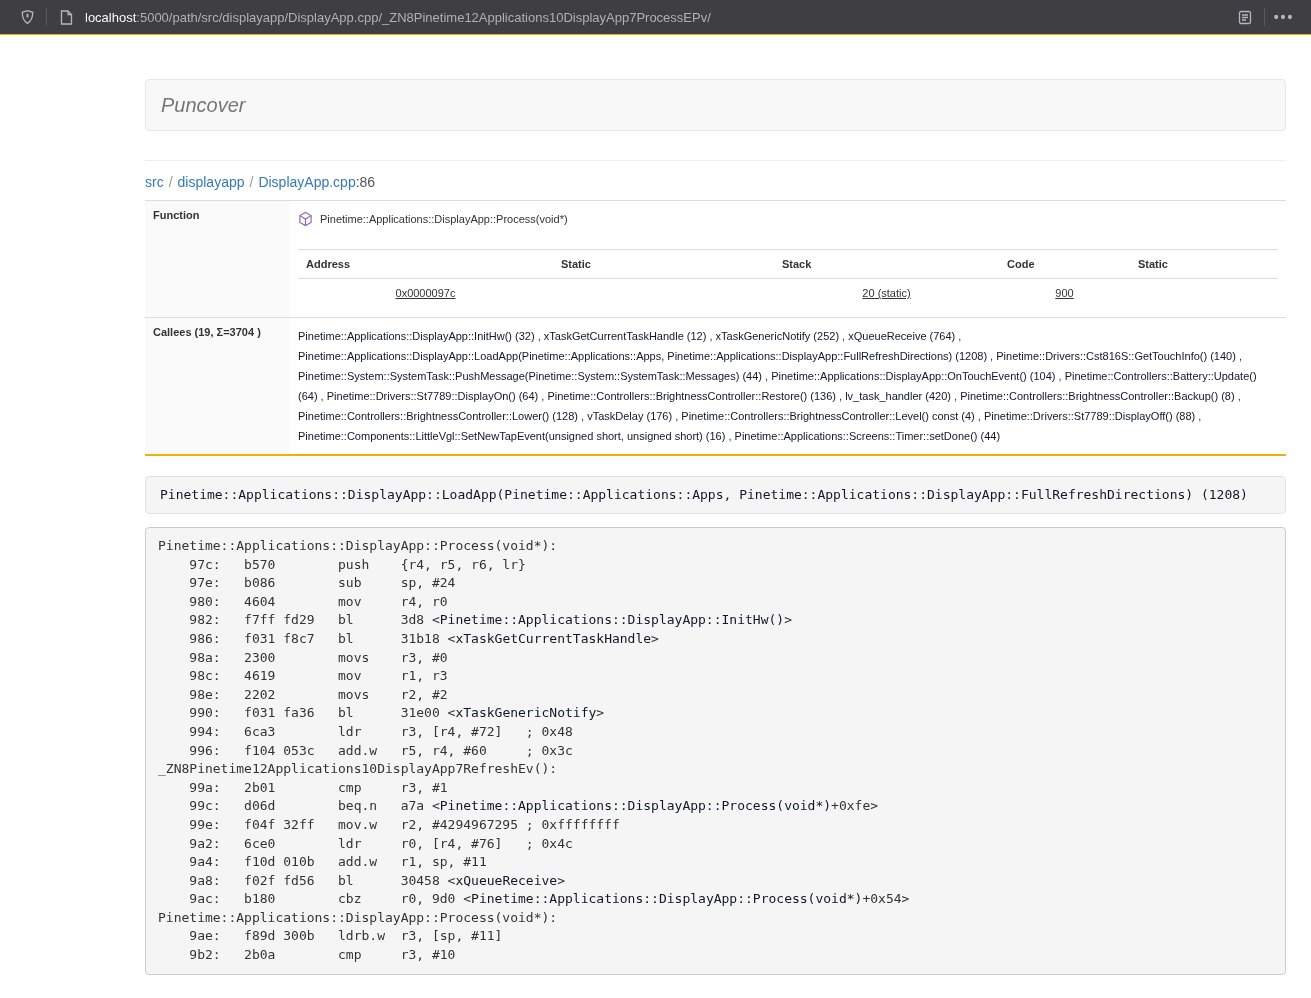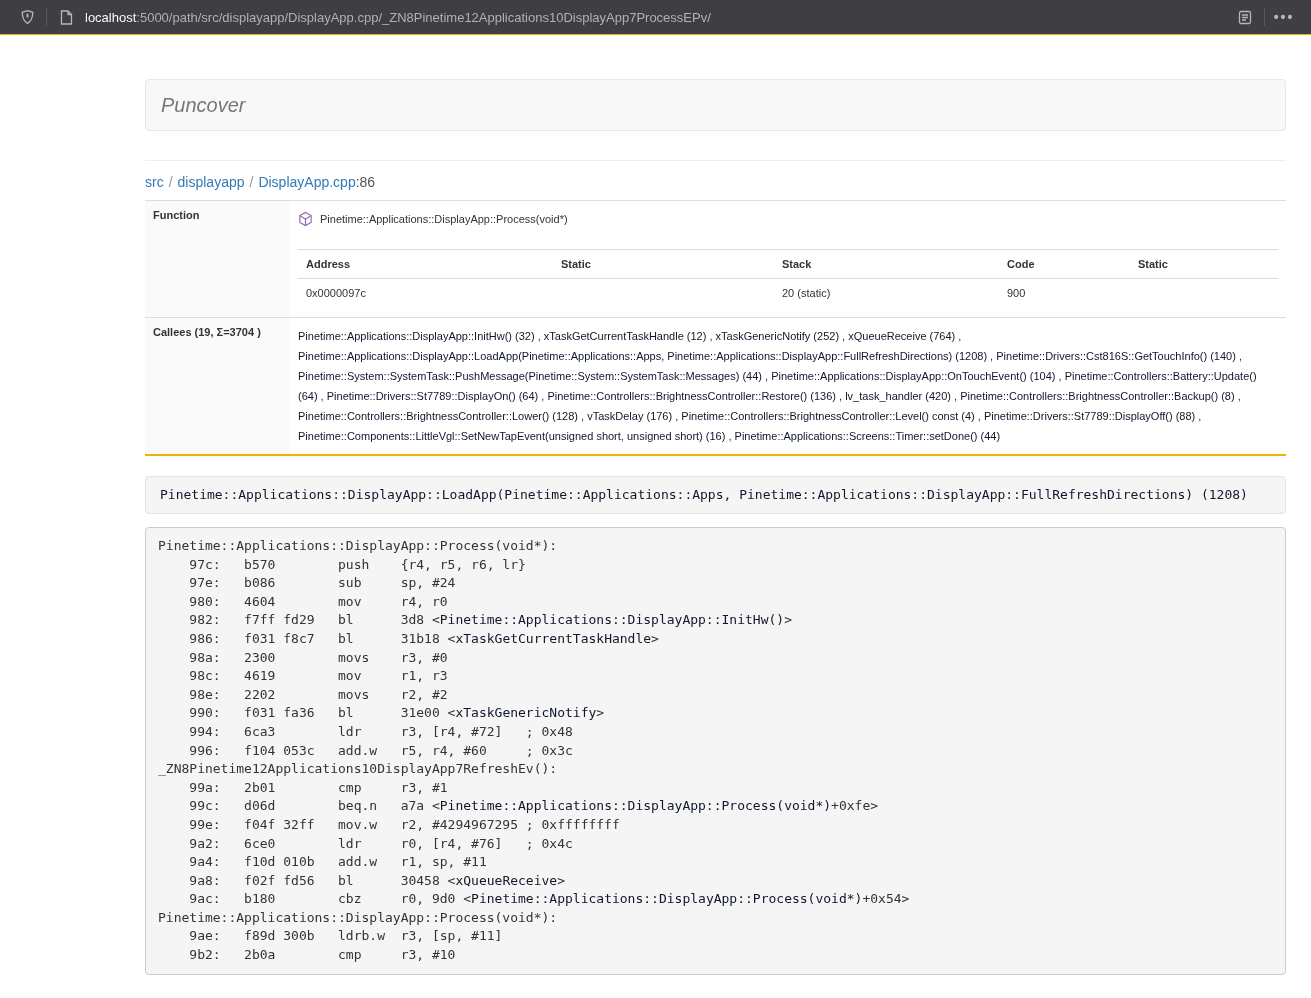--- a/index.html
+++ b/index.html
@@ -36,21 +36,21 @@
   table.fn-table td.row-value { padding:8px; border-top:1px solid #ddd; vertical-align:top; line-height:20px; }
   table.fn-table td.stats-wrap { padding:12px 8px 8px 8px; border-top:none; }
   table.fn-table tr.last th, table.fn-table tr.last td { border-bottom:2px solid #eab308; }
 
   .fn-name { display:flex; align-items:center; gap:7px; }
   .pkg-icon { flex:0 0 auto; display:inline-flex; }
 
   table.stats { width:100%; border-collapse:collapse; }
   table.stats th { text-align:left; font-weight:bold; padding:8px;
     border-top:1px solid #ddd; border-bottom:1px solid #ddd; }
-  table.stats td { text-align:left; padding:8px 8px 10px 8px; }
+  table.stats td { text-align:center; padding:8px 8px 10px 8px;text-decoration:underline; }
   table.stats th:nth-child(1), table.stats td:nth-child(1){ width:255px; }
   table.stats th:nth-child(2), table.stats td:nth-child(2){ width:221px; }
   table.stats th:nth-child(3), table.stats td:nth-child(3){ width:225px; }
   table.stats th:nth-child(4), table.stats td:nth-child(4){ width:131px; }
 
   .callees a, .well a, a.sym { color:#0f172a; text-decoration:none; cursor:pointer; }
   .callees { line-height:20px; }
   .callees .comma { color:#333; }
 
   

